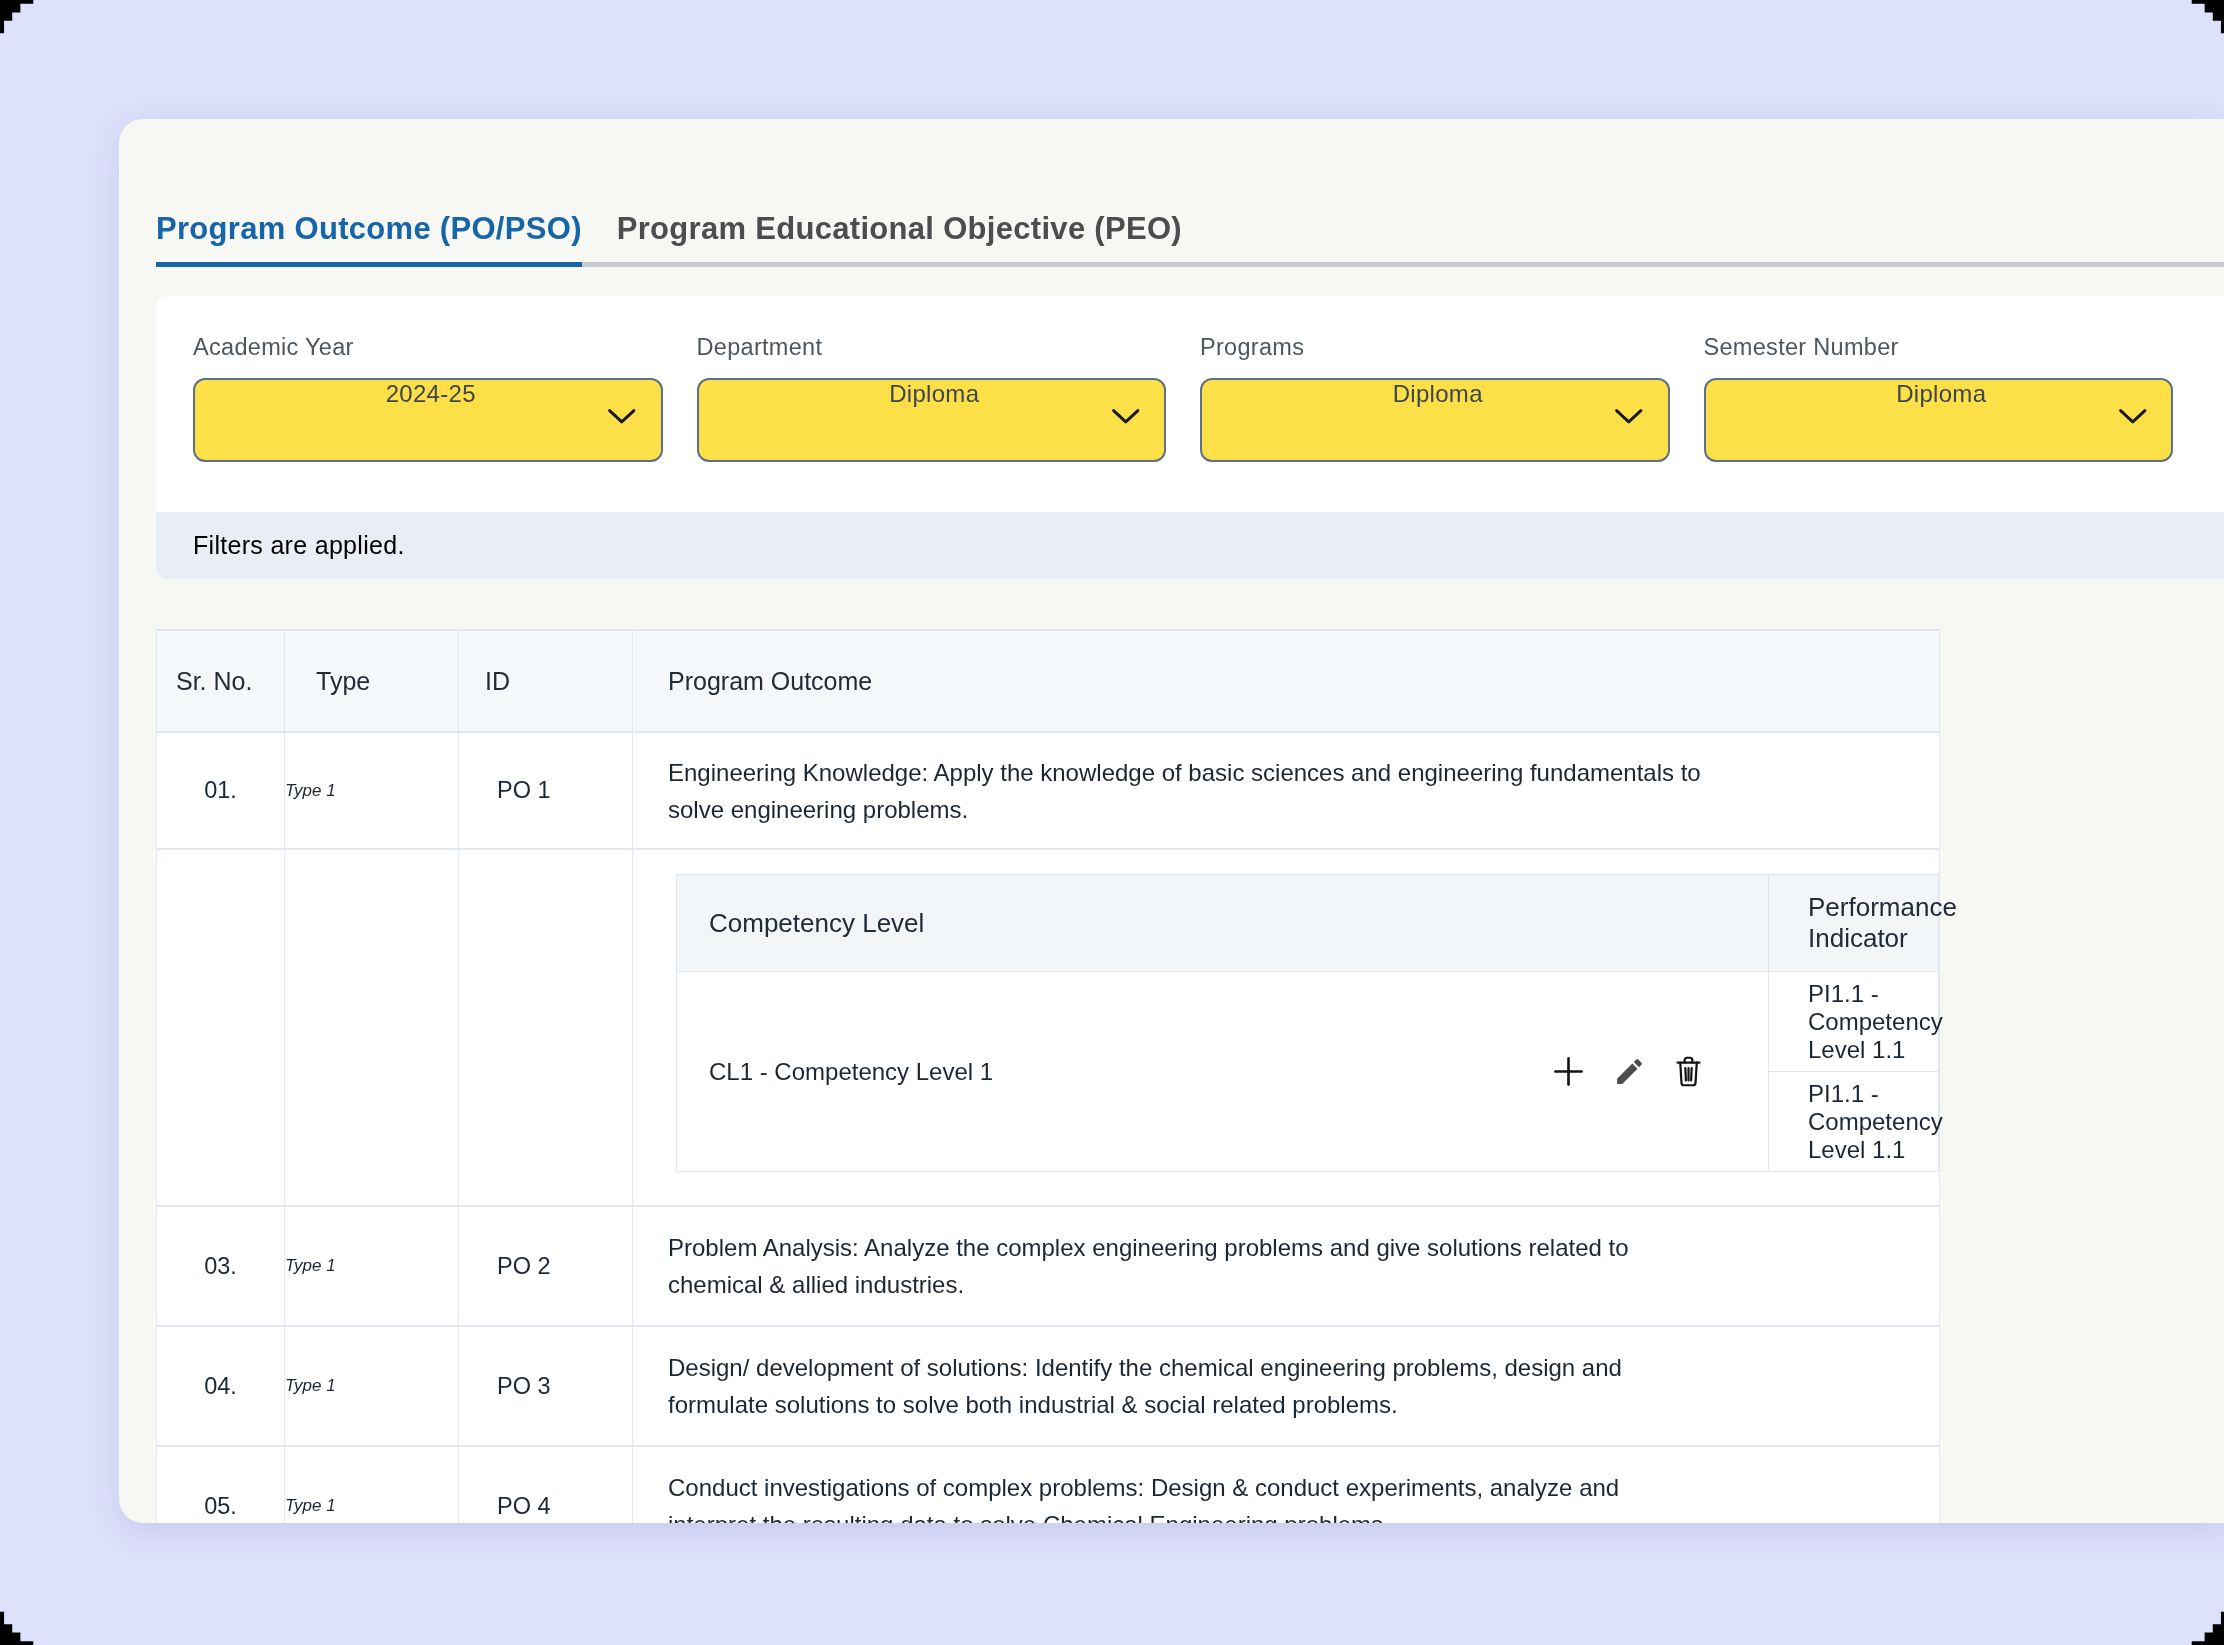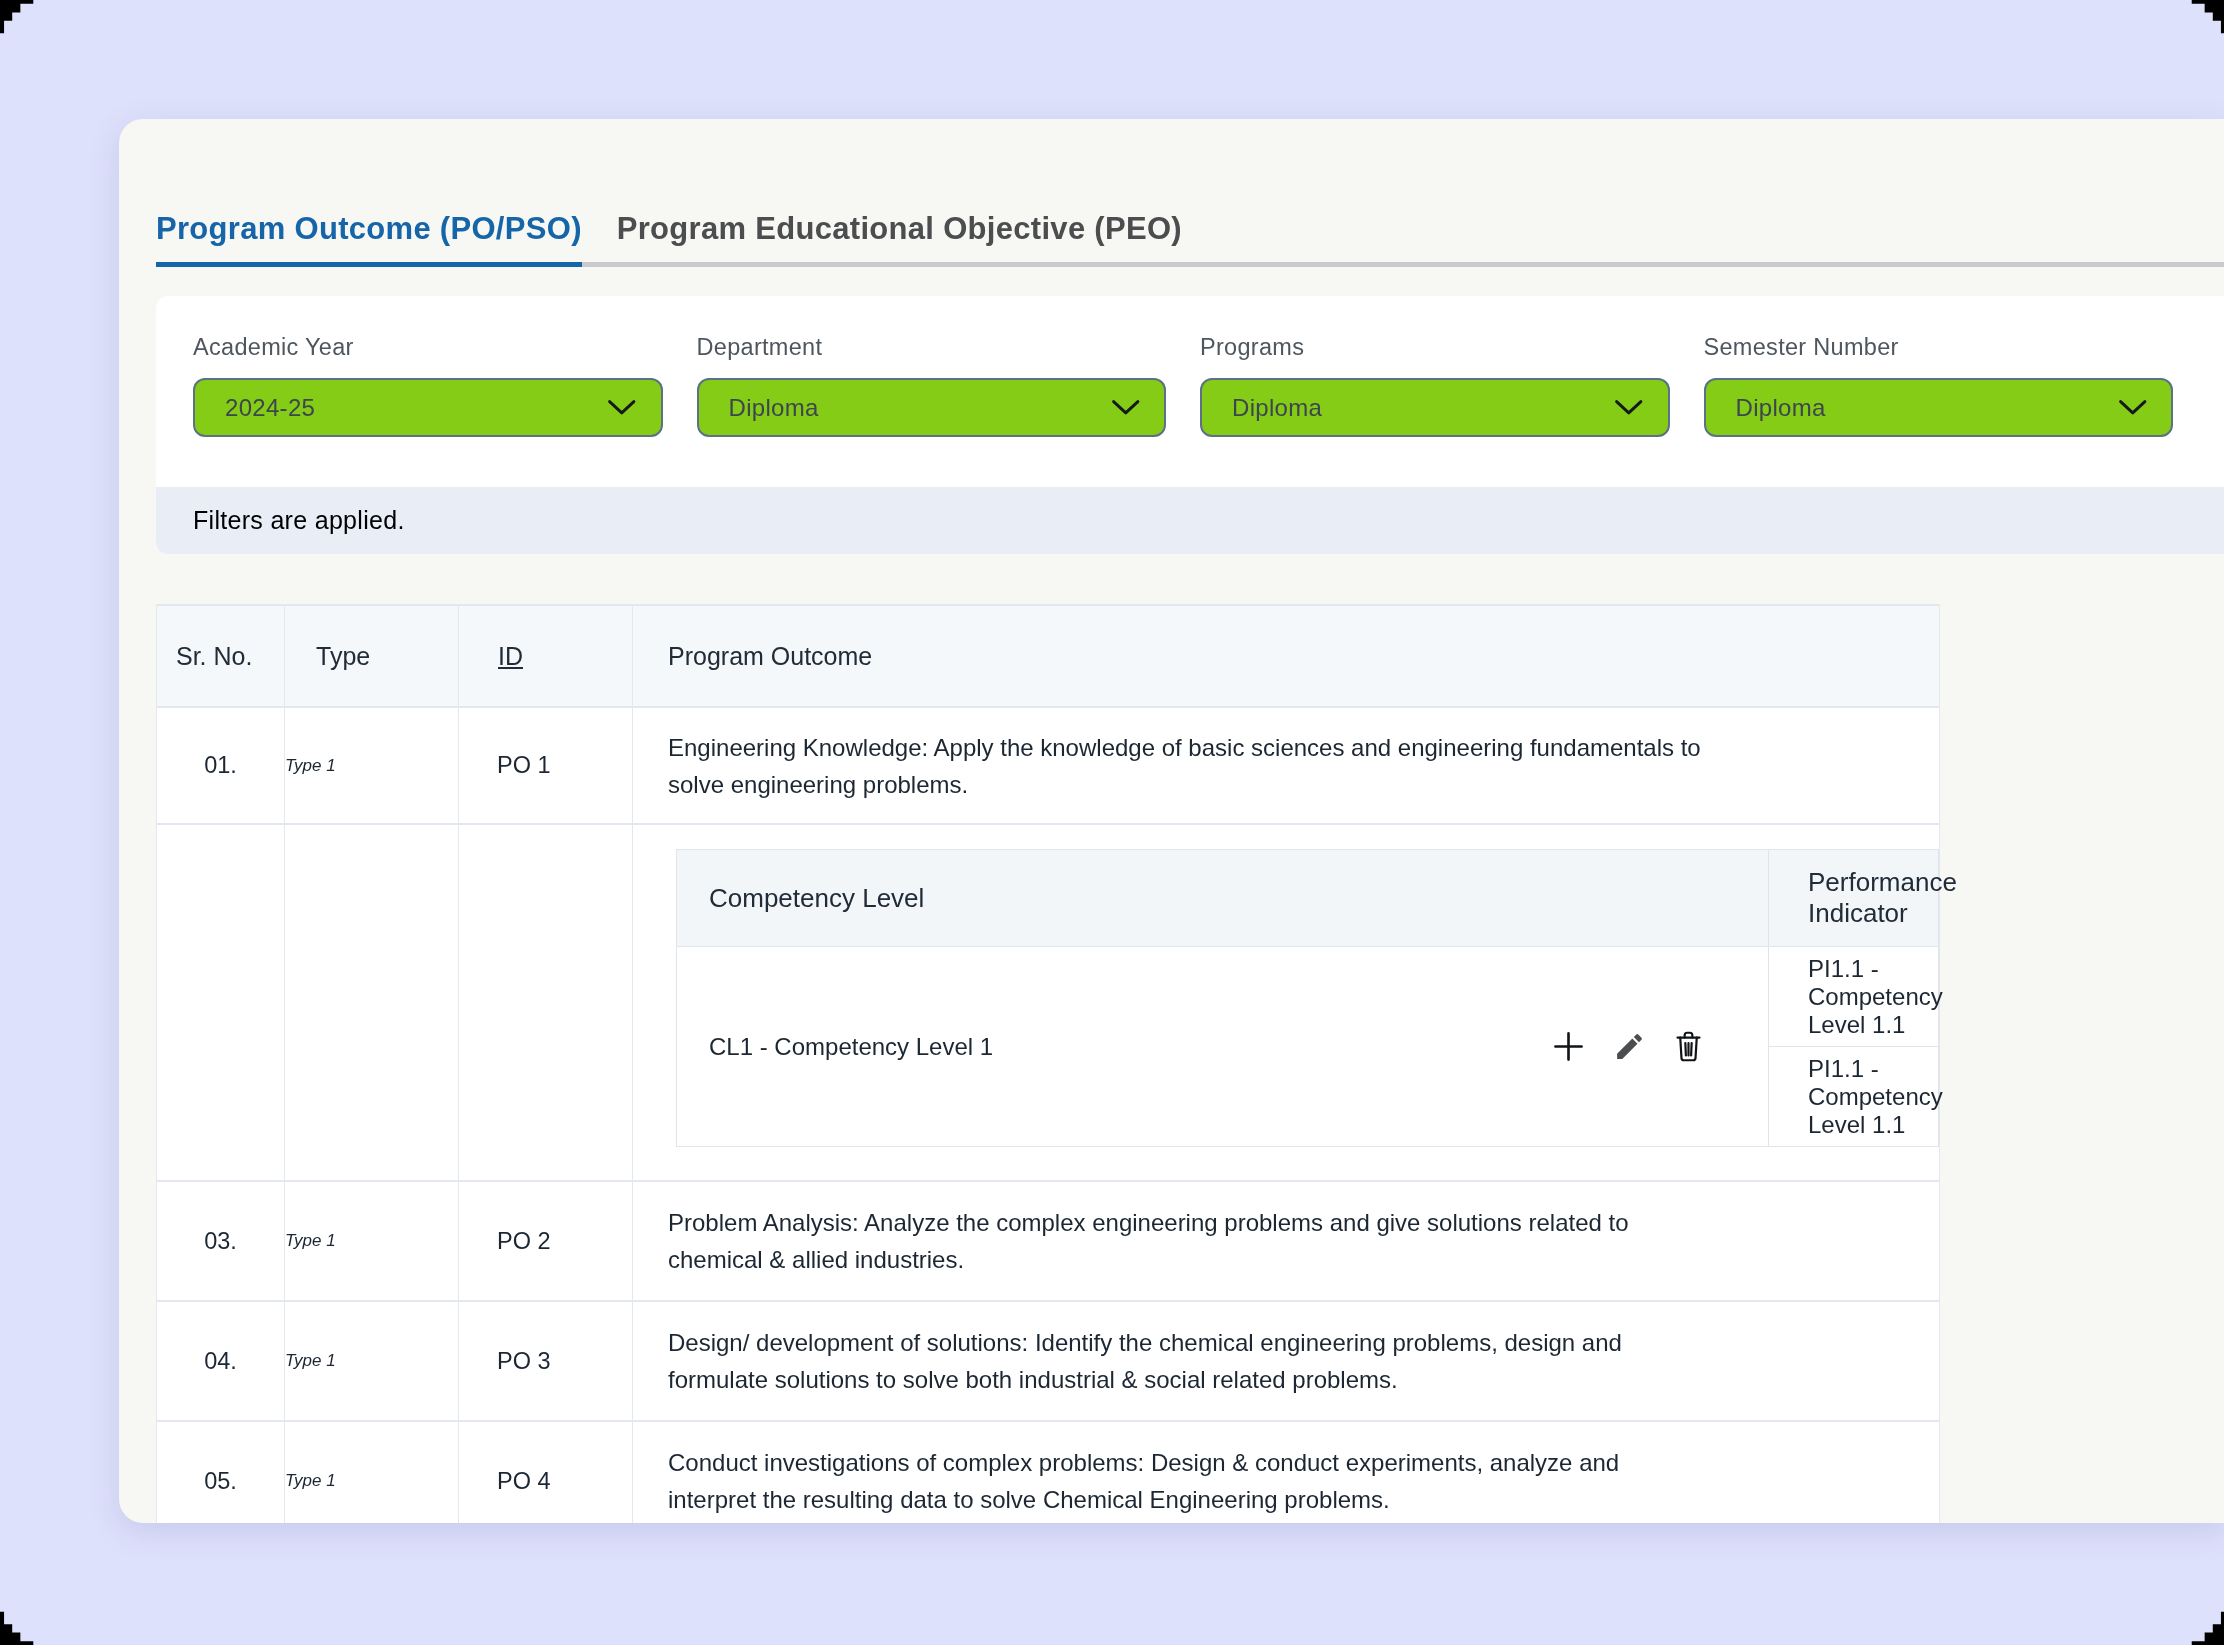--- a/index.html
+++ b/index.html
@@ -26,37 +26,37 @@
     color:#4c4d4f; padding-bottom:14px; border-bottom:5.2px solid transparent; cursor:pointer; }
   .tab.active { color:#1565a8; border-bottom-color:#1565a8;margin-top:24px; }
   .tab + .tab { margin-left:35px; }
 
   
   .filters { margin:29px 0 0 37px; background:#ffffff; border-radius:12px 0 0 12px;
     overflow:hidden; padding-top:38px; }
   .filter-row { display:flex; gap:34px; padding:0 52px 0 37px; }
   .field { width:475px; }
   .field-label { display:block; font-size:23.5px; color:#4e565e; letter-spacing:0.3px; margin-bottom:17.4px; }
-  .select { height:59px; border:2.6px solid #5d7186; border-radius:12px; background:#84cc16;
+  .select { height:84px; border:2.6px solid #5d7186; border-radius:12px; background:#fde047;
     display:flex; align-items:center; padding:0 24px 0 30px; font-size:24px; color:#3d454e;
-    letter-spacing:0.3px; cursor:pointer; }
+    letter-spacing:0.3px; cursor:pointer;flex-direction:column; }
   .select .chev { margin-left:auto; display:flex; }
   .applied-banner { margin-top:50px; height:67px; background:#e9eef6; display:flex; align-items:center;
     padding-left:37px; font-size:25px; color:#000000; letter-spacing:0.3px; }
 
   
   .table-area { margin:50px 0 0 37px; }
   table.main { border-collapse:collapse; width:1784px; table-layout:fixed; }
   table.main th, table.main td { border:1.7px solid #e3e8ee; border-top-width:2.6px; border-bottom-width:2.6px;
     background:#fff; color:#1c2733; }
   table.main thead th { height:102px; background:#f5f8fa; font-size:25px; font-weight:500;
     text-align:left; color:#222c38; }
   th.h-sr { padding-left:19px; }
   th.h-type { padding-left:31px; }
-  th.h-id { padding-left:39px;text-decoration:underline; }
+  th.h-id { padding-left:26px; }
   th.h-out { padding-left:35px; }
   td.c-sr { text-align:center; font-size:23.5px; }
   td.c-type { font-size:17px;font-style:italic; }
   td.c-id { padding-left:38px; font-size:23.5px; }
   td.c-out { padding:0 70px 0 35px; font-size:24px; line-height:37px; white-space:pre-line; color:#17222d; }
   tr.row-basic { height:120px; }
   tr.row-first { height:117px; }
   tr.row-expanded { height:355px; }
   tr.row-expanded > td { background:#fff; }
   td.expand-cell { vertical-align:top; padding:24px 0 33px 43px; }

